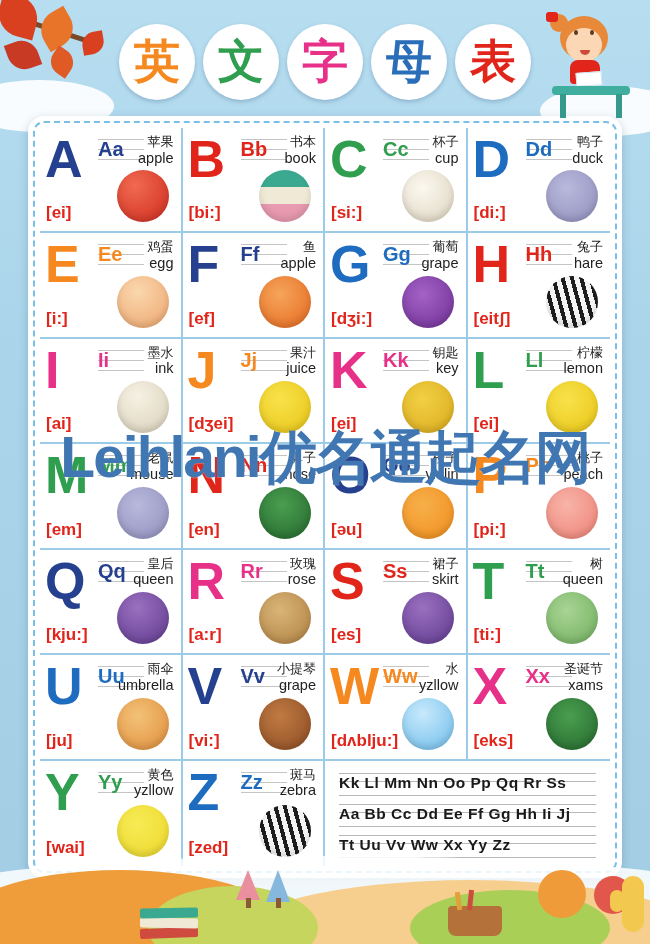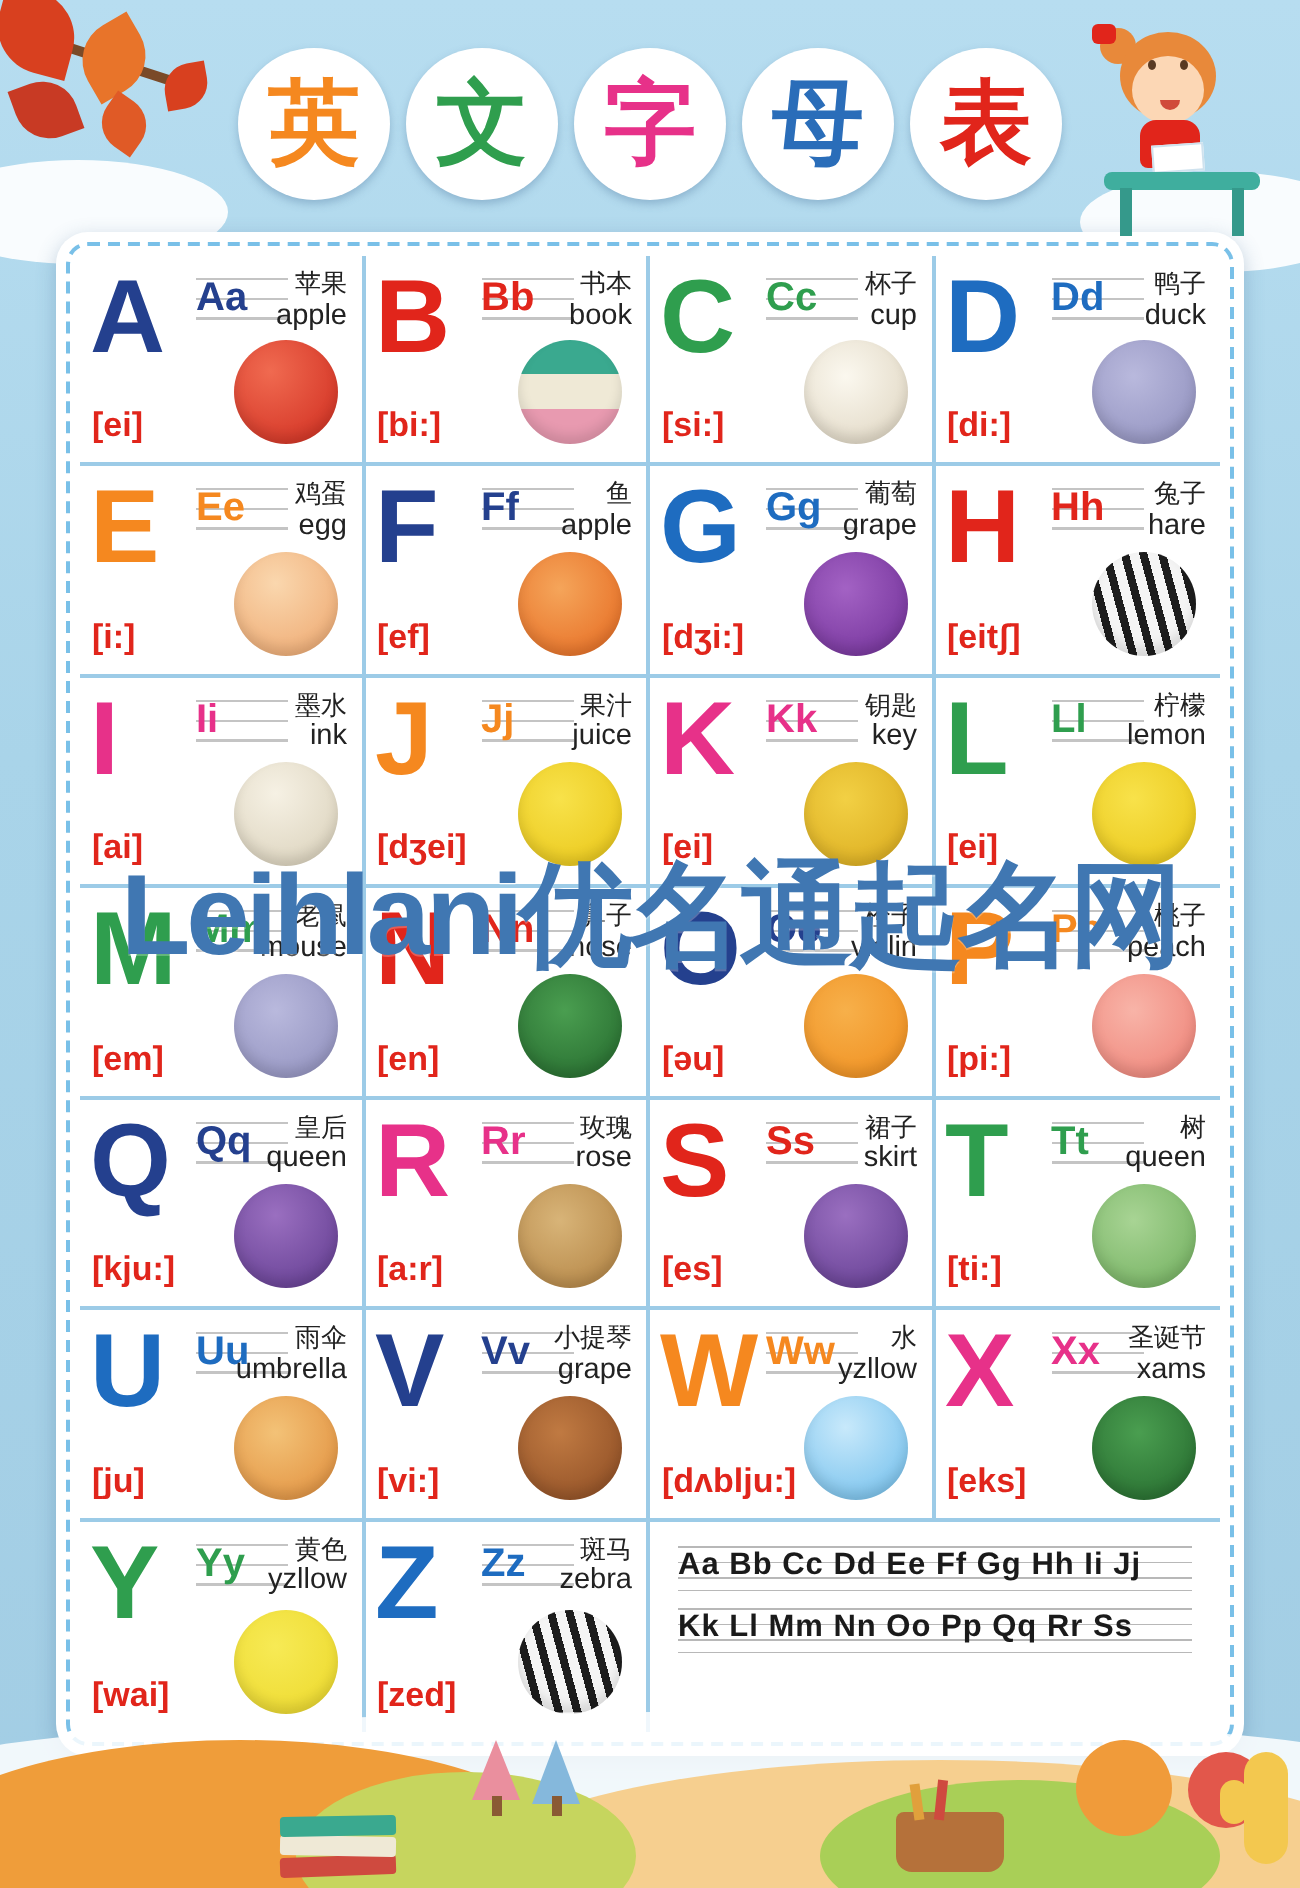--- a/index.html
+++ b/index.html
@@ -411,22 +411,23 @@
         <div class="big" style="color:#1e6cc0">Z</div>
         <div class="pair" style="color:#1e6cc0">Zz</div>
         <div class="words">
           <div class="cn">斑马</div>
           <div class="en">zebra</div>
         </div>
         <div class="phon">[zed]</div>
         <div class="icon" style="background:repeating-linear-gradient(75deg, #1d1d1d 0 4px, #f4f4f4 4px 9px)"></div>
       </div>
       <div class="cell summary last-col last-row">
+        <div class="sum-line">Kk Ll Mm Nn Oo Pp Qq Rr Ss</div>
         <div class="sum-line">Aa Bb Cc Dd Ee Ff Gg Hh Ii Jj</div>
-        <div class="sum-line">Kk Ll Mm Nn Oo Pp Qq Rr Ss</div>
+        <div class="sum-line">Tt Uu Vv Ww Xx Yy Zz</div>
       </div>
     </div>
 
   <div class="watermark" style="color: rgb(64, 119, 178);">Leihlani优名通起名网</div>
 
   <div class="scene">
     <div class="fade"></div>
     <div class="hill-orange"></div>
     <div class="ground-tan"></div>
     <div class="bush-left"></div>

